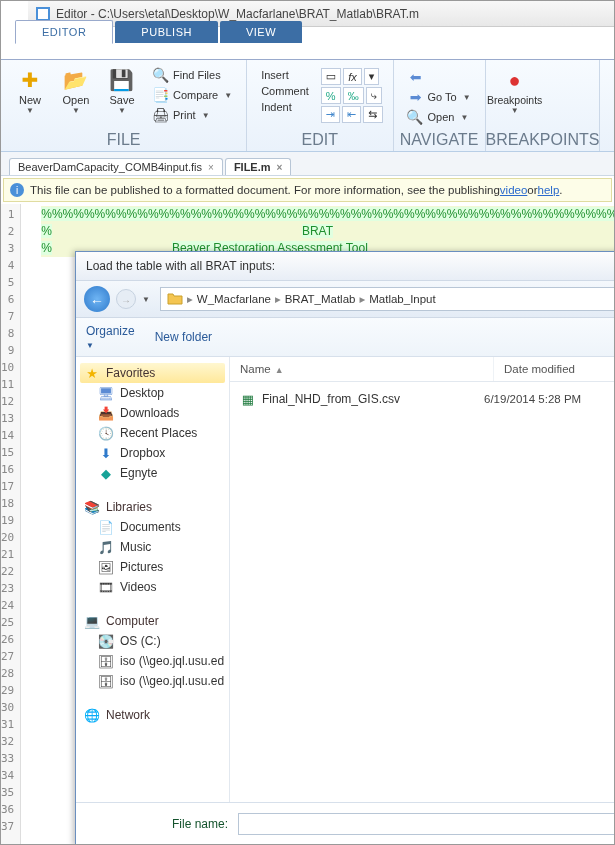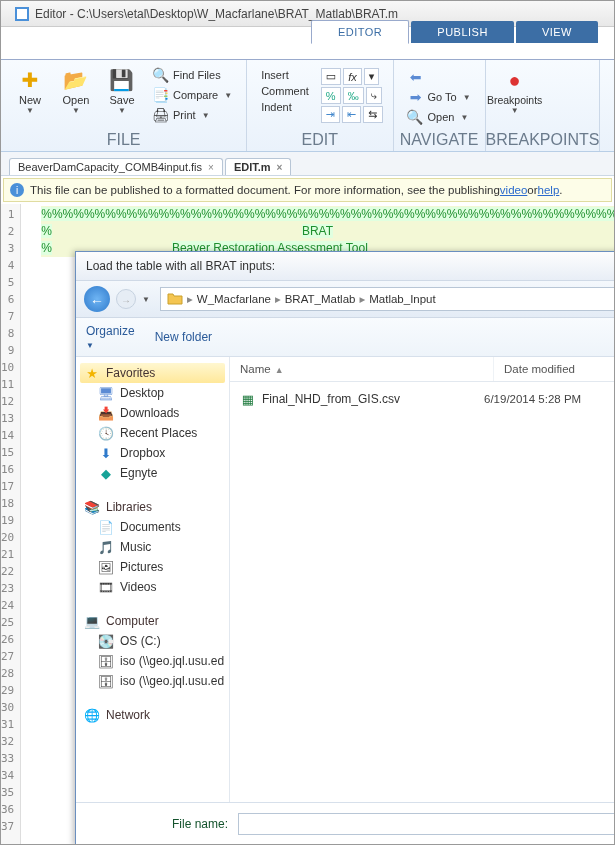--- a/index.html
+++ b/index.html
@@ -1,24 +1,24 @@
 <!DOCTYPE html>
 <html><head>
 <meta charset="utf-8">
 <style>
   * { box-sizing: border-box; margin: 0; padding: 0; font-family: "Segoe UI", Tahoma, sans-serif; }
   body { width: 615px; height: 845px; background: #fff; overflow: hidden; font-size: 12px; color: #333; position: relative; border: 1px solid #999; }
   
   
-  .titlebar { height: 26px; background: linear-gradient(#f8f8f8,#e8e8e8); border-bottom: 1px solid #ccc; display: flex; align-items: center; padding: 0 14px; }
+  .titlebar { height: 26px; background: linear-gradient(#f8f8f8,#e8e8e8); border-bottom: 1px solid #ccc; display: flex; align-items: center; padding: 0 8px; margin-left: 27px; }
   .titlebar .icon { width:14px; height:14px; margin-right:6px; }
   .titlebar-text { font-size: 12px; color: #444; }
   
   
-  .ribbon-tabs { height: 26px; background: #fff; display: flex; align-items: flex-end; padding: 16px 14px; border-bottom: 1px solid #9ac; justify-content: flex-end; }
+  .ribbon-tabs { height: 26px; background: #fff; display: flex; align-items: flex-end; padding: 16px 14px; border-bottom: 1px solid #9ac; }
   .ribbon-tab { padding: 5px 26px; font-size: 11px; letter-spacing: 0.5px; cursor: pointer; color:#fff; background:#3c6ea5; margin-right:2px; border-radius:2px 2px 0 0;}
   .ribbon-tab.active { background:#fff; color:#3c6ea5; border:1px solid #9ac; border-bottom:1px solid #fff; margin-bottom:-1px;}
   
   
   .ribbon { background: linear-gradient(#f7fbff,#eaf2fb); border-bottom: 1px solid #b8cee6; display: flex; height: 92px; }
   .ribbon-group { border-right: 1px solid #cbd8e8; display:flex; flex-direction:column; justify-content:space-between; }
   .ribbon-group-body { display:flex; align-items:flex-start; padding:4px 6px 0 6px; flex:1;}
   .ribbon-group-title { font-size: 16px; color:#6b7b8c; text-align:center; padding:2px 0; }
   .big-btn { display:flex; flex-direction:column; align-items:center; width:46px; padding:0 4px; cursor:pointer; }
   .big-btn .glyph { width:24px; height:24px; margin:4px 0 2px 0; display:flex; align-items:center; justify-content:center; font-size:20px;}
@@ -224,21 +224,21 @@
     <div class="ribbon-group-title">&nbsp;</div>
   </div>
 </div>
 
 <div class="file-tabs">
   <div class="file-tab">
     <span>BeaverDamCapacity_COMB4input.fis</span>
     <span class="close">×</span>
   </div>
   <div class="file-tab active">
-    <span>EDIT.m</span>
+    <span>FILE.m</span>
     <span class="close">×</span>
   </div>
 </div>
 
 <div class="infobar">
   <span class="i">i</span>
   <span>This file can be published to a formatted document. For more information, see the publishing </span>
   <a>video</a>
   <span> or </span>
   <a>help</a>

